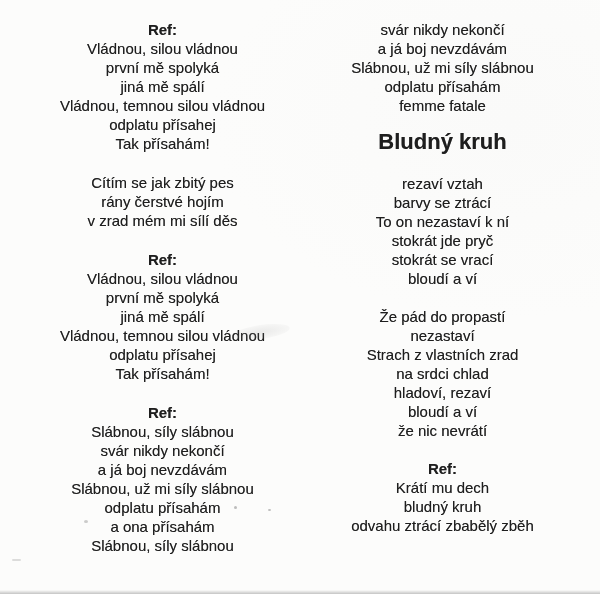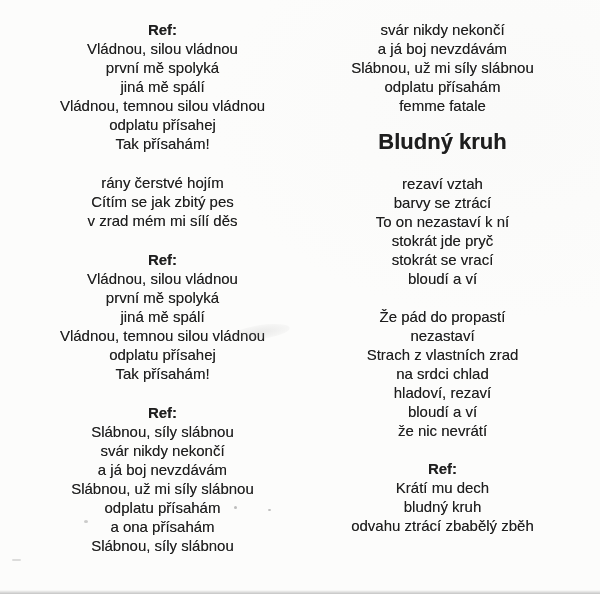--- a/index.html
+++ b/index.html
@@ -87,22 +87,22 @@
       <div class="stanza">
         <div class="line ref">Ref:</div>
         <div class="line">Vládnou, silou vládnou</div>
         <div class="line">první mě spolyká</div>
         <div class="line">jiná mě spálí</div>
         <div class="line">Vládnou, temnou silou vládnou</div>
         <div class="line">odplatu přísahej</div>
         <div class="line">Tak přísahám!</div>
       </div>
       <div class="stanza">
+        <div class="line">Cítím se jak zbitý pes</div>
         <div class="line">rány čerstvé hojím</div>
-        <div class="line">Cítím se jak zbitý pes</div>
         <div class="line">v zrad mém mi sílí děs</div>
       </div>
       <div class="stanza">
         <div class="line ref">Ref:</div>
         <div class="line">Vládnou, silou vládnou</div>
         <div class="line">první mě spolyká</div>
         <div class="line">jiná mě spálí</div>
         <div class="line">Vládnou, temnou silou vládnou</div>
         <div class="line">odplatu přísahej</div>
         <div class="line">Tak přísahám!</div>

